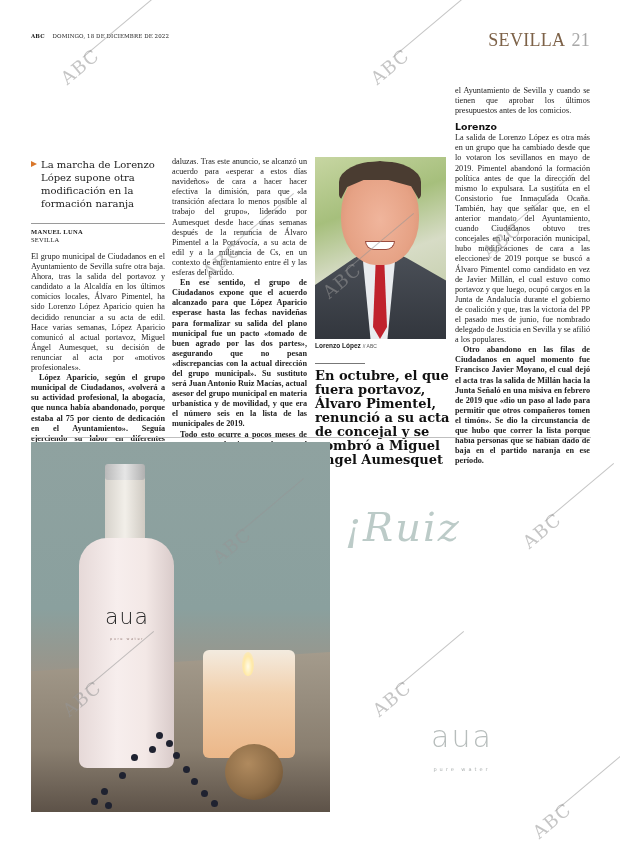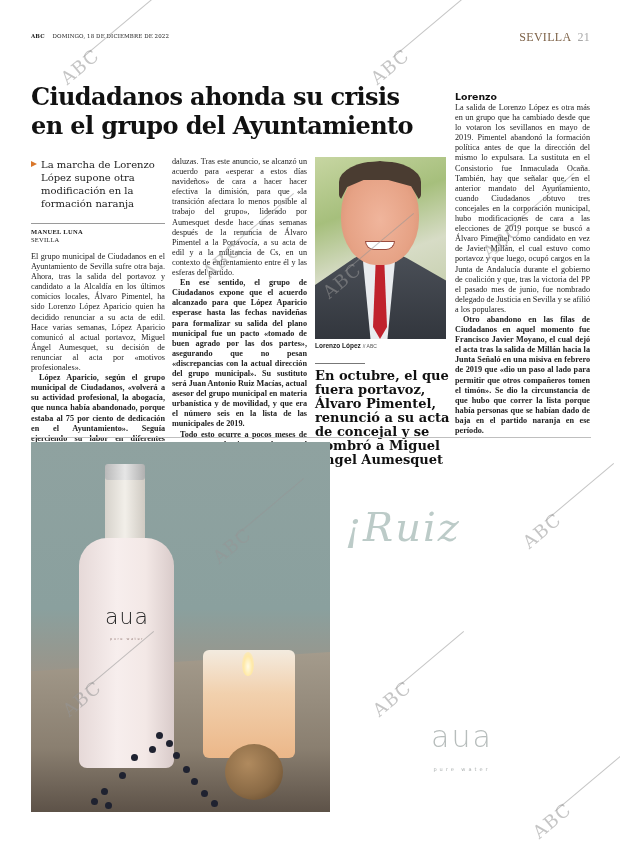--- a/index.html
+++ b/index.html
@@ -1,21 +1,21 @@
 <!DOCTYPE html>
 <html><head>
 <meta charset="utf-8">
 <style>
   * { box-sizing: border-box; margin: 0; padding: 0; }
   html, body { width: 620px; height: 846px; background: #ffffff; overflow: hidden; }
   body { position: relative; font-family: "DejaVu Serif", serif; color: #1d1d1d; }
 
   .header-left { position: absolute; left: 31px; top: 33px; font-size: 5.5px; letter-spacing: 0.1px; color: #222; }
   .header-left .abc { font-weight: bold; margin-right: 6px; }
-  .header-right { position: absolute; right: 30px; top: 30px; font-family: "Liberation Serif", serif; font-size: 12px; color: #7d6248; letter-spacing: 0.3px; }
+  .header-right { position: absolute; right: 30px; top: 30px; font-family: "Liberation Serif", serif; font-size: 18px; color: #7d6248; letter-spacing: 0.3px; }
   .header-right .pg { color: #a8a8a8; margin-left: 6px; }
 
   .headline { position: absolute; left: 31px; top: 82px; width: 410px; font-family: "DejaVu Serif", serif; font-weight: bold; font-size: 24px; line-height: 29px; color: #111; letter-spacing: -0.6px; }
 
   .col { position: absolute; font-family: "Liberation Serif", serif; font-size: 8.2px; line-height: 10.1px; color: #222; text-align: justify; hyphens: auto; }
   .col p { text-indent: 0; }
   .col p.ind { text-indent: 8px; font-weight: bold; }
 
   .sub { position: absolute; left: 31px; top: 158px; width: 134px; font-family: "DejaVu Serif", serif; font-size: 10px; line-height: 13px; color: #222; padding-left: 10px; }
   .sub .tri { position: absolute; left: 0; top: 3px; width: 0; height: 0; border-top: 3.5px solid transparent; border-bottom: 3.5px solid transparent; border-left: 6px solid #d9772b; }
@@ -68,22 +68,21 @@
 
 <div class="header-left">
   <span class="abc">ABC</span>
   <span>DOMINGO, 18 DE DICIEMBRE DE 2022</span>
 </div>
 <div class="header-right">
   <span>SEVILLA</span><span class="pg">21</span>
 </div>
 
 <h1 class="headline">
-  <span>Ciudadanos ahonda su crisis</span><br>
-  <span>en el grupo del Ayuntamiento</span>
+  <br>
 </h1>
 
 <div class="sub">
   <span class="tri"></span>
   <span>La marcha de Lorenzo López supone otra modificación en la formación naranja</span>
 </div>
 <div class="rule1"></div>
 <div class="byline">
   <div class="name">MANUEL LUNA</div>
   <div class="loc">SEVILLA</div>
@@ -110,20 +109,21 @@
 </div>
 <div class="caption">
   <b>Lorenzo López</b>
   <span class="cr">// ABC</span>
 </div>
 
 <div class="rule2"></div>
 <div class="pull">En octubre, el que fuera portavoz, Álvaro Pimentel, renunció a su acta de concejal y se nombró a Miguel Ángel Aumesquet</div>
 
 <div class="col" style="left:455px; top:86px; width:135px;">
+  <p>el Ayuntamiento de Sevilla y cuando se tienen que aprobar los últimos presupuestos antes de los comicios.</p>
   <div class="salidas">Lorenzo</div>
   <p>La salida de Lorenzo López es otra más en un grupo que ha cambiado desde que lo votaron los sevillanos en mayo de 2019. Pimentel abandonó la formación política antes de que la dirección del mismo lo expulsara. La sustituta en el Consistorio fue Inmaculada Ocaña. También, hay que señalar que, en el anterior mandato del Ayuntamiento, cuando Ciudadanos obtuvo tres concejales en la corporación municipal, hubo modificaciones de cara a las elecciones de 2019 porque se buscó a Álvaro Pimentel como candidato en vez de Javier Millán, el cual estuvo como portavoz y que luego, ocupó cargos en la Junta de Andalucía durante el gobierno de coalición y que, tras la victoria del PP el pasado mes de junio, fue nombrado delegado de Justicia en Sevilla y se afilió a los populares.</p>
   <p class="ind">Otro abandono en las filas de Ciudadanos en aquel momento fue Francisco Javier Moyano, el cual dejó el acta tras la salida de Millán hacia la Junta Señaló en una misiva en febrero de 2019 que «dio un paso al lado para permitir que otros compañeros tomen el timón». Se dio la circunstancia de que hubo que correr la lista porque había personas que se habían dado de baja en el partido naranja en ese período.</p>
 </div>
 
 <div class="hrule"></div>
 
 <div class="ad-photo">
   <div class="table"></div>
   <div class="bottle-neck"></div>

